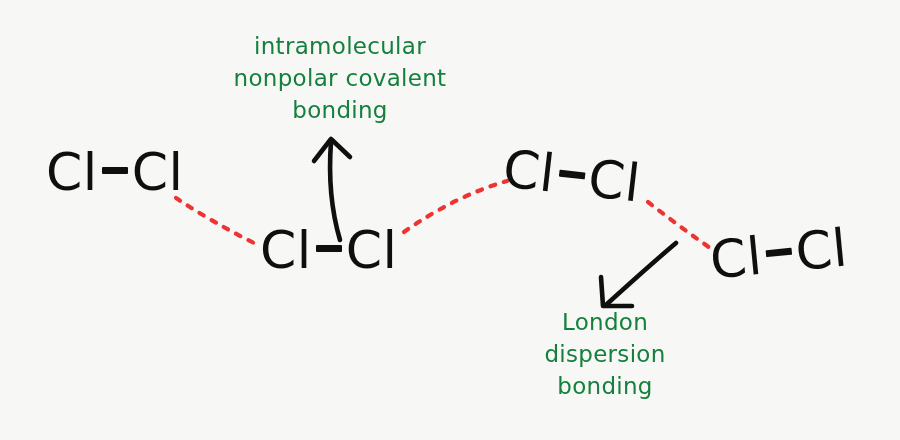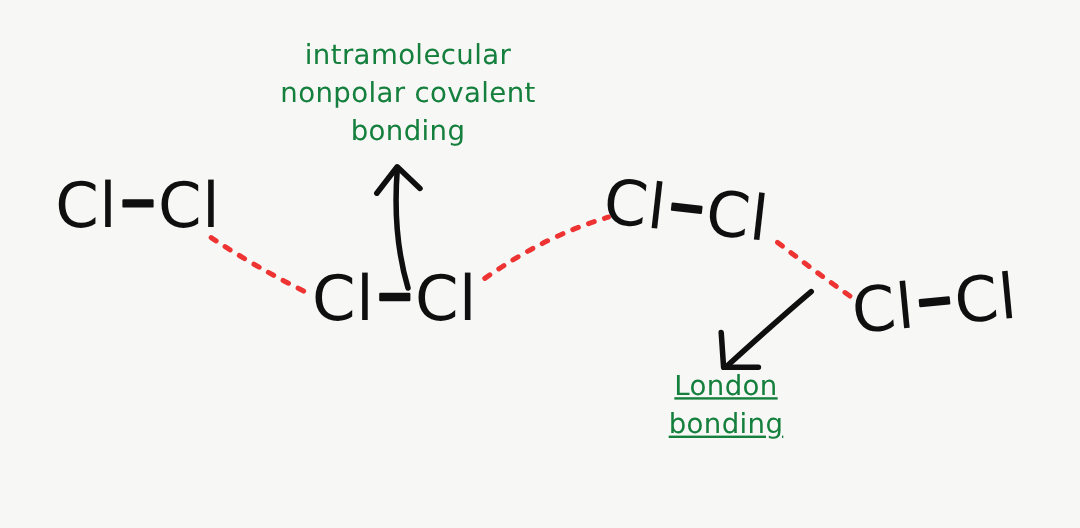--- a/index.html
+++ b/index.html
@@ -64,21 +64,20 @@
     left: 150px;
     top: 30px;
     width: 380px;
     letter-spacing: 0.3px;
   }
   #label-london {
     left: 440px;
     top: 306px;
     width: 330px;
     letter-spacing: 0.3px;
-    text-decoration: underline;
   }
   #mol-1 { left: 46px;  top: 146px; }
   #mol-2 { left: 260px; top: 224px; }
   #mol-3 { left: 503px; top: 150px; transform: rotate(6.5deg); }
   #mol-4 { left: 710px; top: 228px; transform: rotate(-5.5deg); }
 </style>
 </head>
 <body>
 
 <div id="canvas">
@@ -115,16 +114,17 @@
   </div>
 
   <div class="label" id="label-intramolecular">
     <span class="lbl-line">intramolecular</span>
     <span class="lbl-line">nonpolar  covalent</span>
     <span class="lbl-line">bonding</span>
   </div>
 
   <div class="label" id="label-london">
     <span class="lbl-line">London</span>
+    <span class="lbl-line">dispersion</span>
     <span class="lbl-line">bonding</span>
   </div>
 
 </div>
 
 </body></html>

